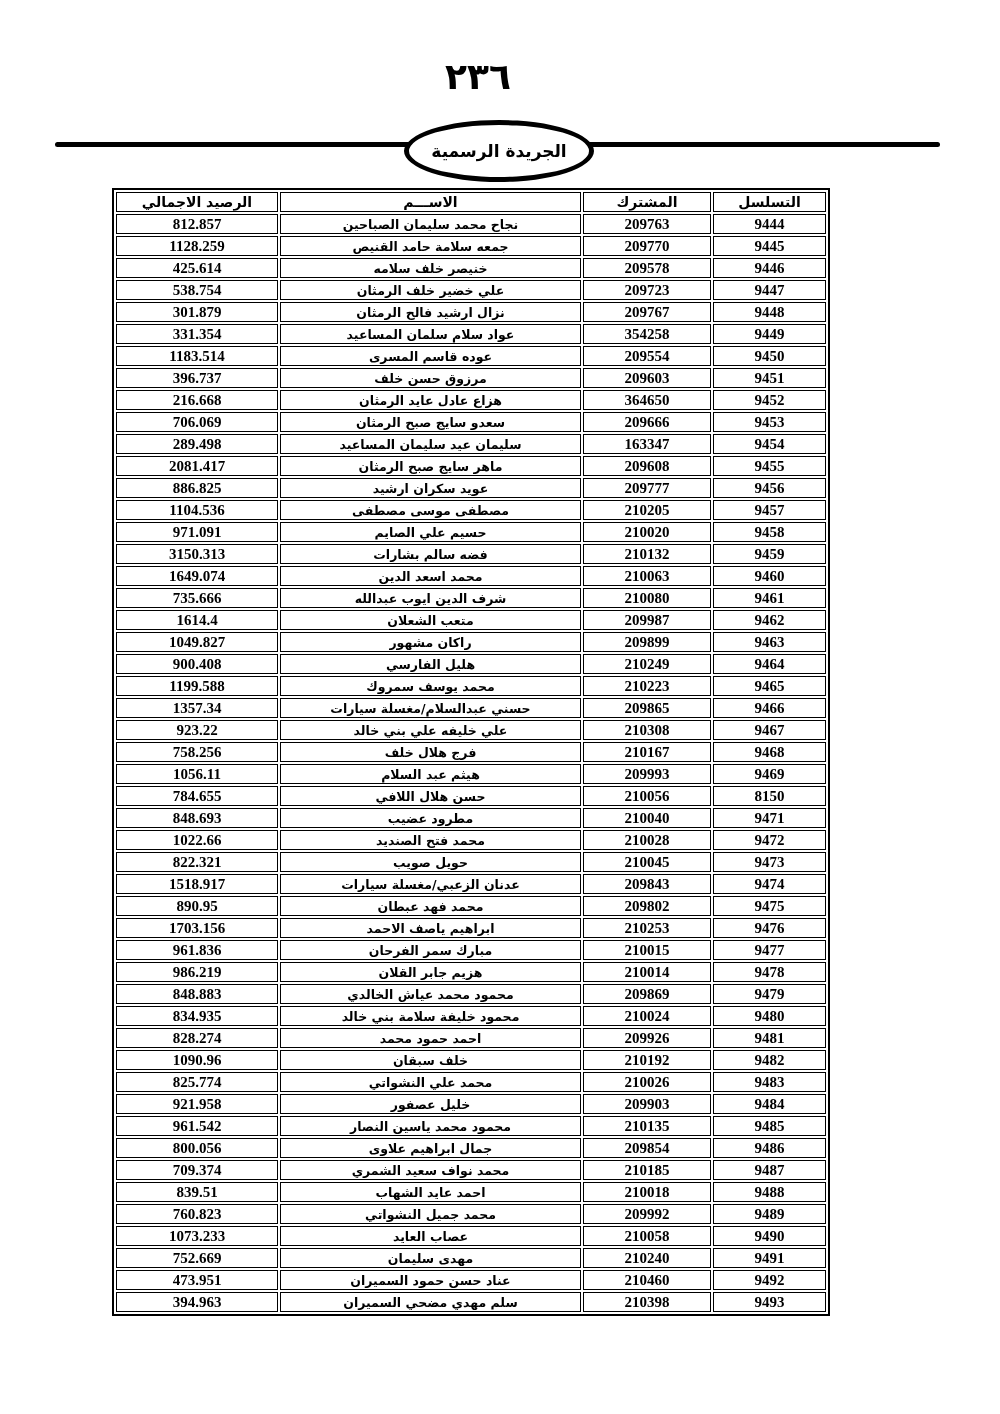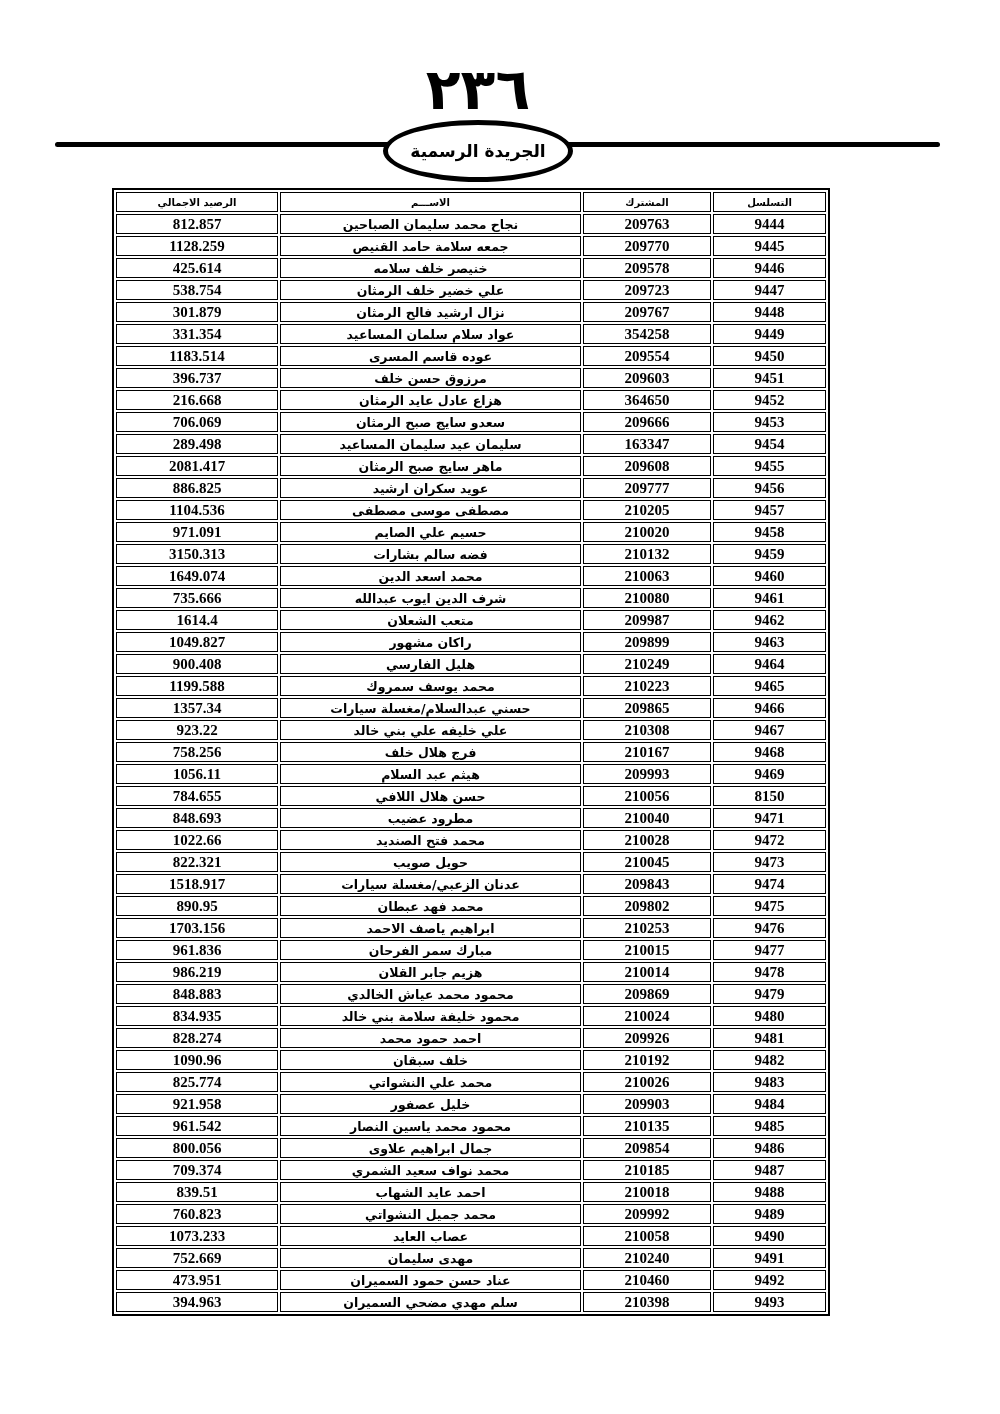--- a/index.html
+++ b/index.html
@@ -6,30 +6,30 @@
   body{
     width:1000px;height:1414px;
     background:#ffffff;
     position:relative;
     font-family:"DejaVu Sans",sans-serif;
     overflow:hidden;
   }
   .page-number{
     position:absolute;top:56px;left:0;width:956px;
     text-align:center;
-    font-size:57px;font-weight:bold;color:#000;
+    font-size:36px;font-weight:bold;color:#000;
     font-family:"DejaVu Sans",sans-serif;
     letter-spacing:2px;
   }
   .divider-line{
     position:absolute;top:142px;left:55px;width:885px;height:5px;
     background:#000;border-radius:3px;
   }
   .gazette-ellipse{
-    position:absolute;top:120px;left:383px;width:180px;height:52px;
+    position:absolute;top:120px;left:404px;width:180px;height:52px;
     border:5px solid #000;border-radius:50%;
     background:#fff;
     display:flex;align-items:center;justify-content:center;
     font-size:17px;font-weight:bold;color:#000;
     direction:rtl;
     text-align:right;
   }
   .data-table{
     position:absolute;top:188px;left:112px;
     direction:rtl;
@@ -39,21 +39,21 @@
     table-layout:fixed;
   }
   .data-table th,.data-table td{
     border:1px solid #000;
     text-align:center;vertical-align:middle;
     font-weight:bold;color:#000;
     height:18px;padding:0 2px;
     overflow:hidden;white-space:nowrap;
   }
   .data-table th{
-    font-size:10px;
+    font-size:14px;
     font-family:"DejaVu Sans",sans-serif;
   }
   .col-serial{width:107px;}
   .col-subscriber{width:122px;}
   .col-name{width:295px;margin-top:28px;}
   .col-balance{width:156px;}
   td.col-serial,td.col-subscriber,td.col-balance{
     font-family:"Liberation Serif",serif;
     font-size:15px;
     direction:ltr;

